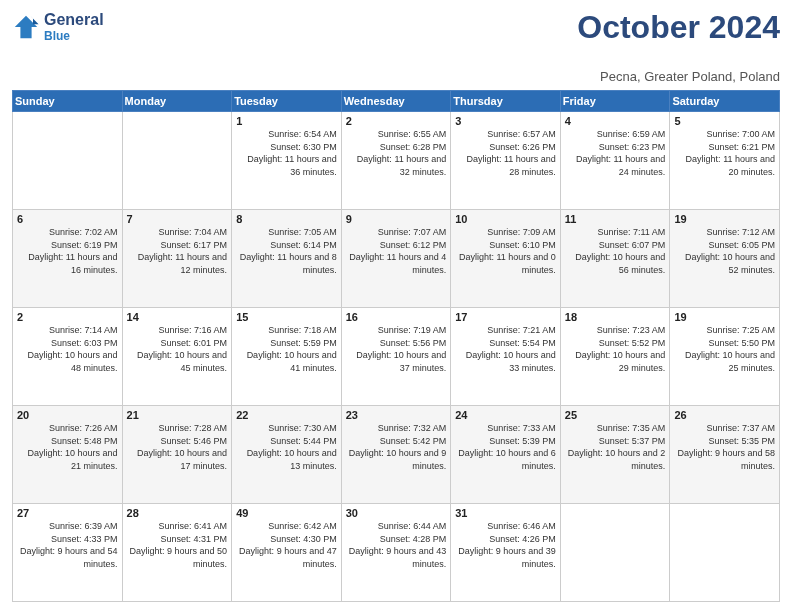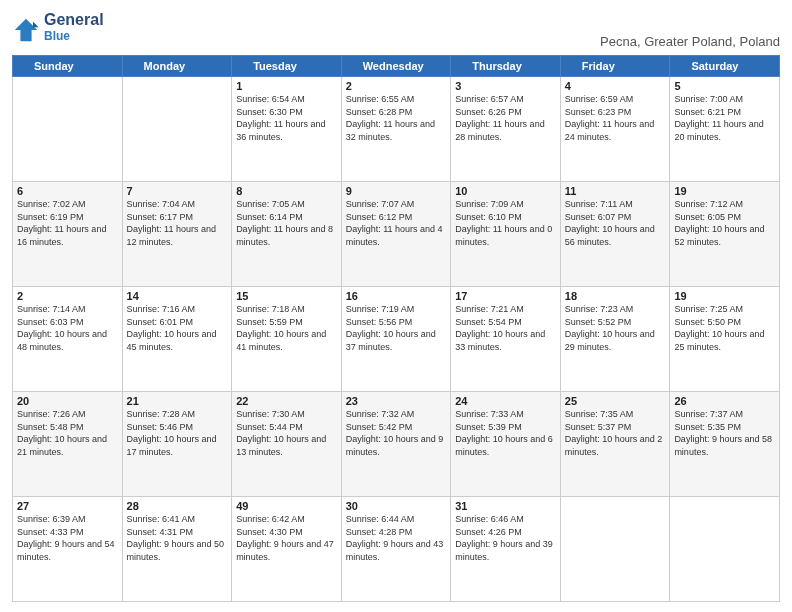--- a/index.html
+++ b/index.html
@@ -18,21 +18,21 @@
       flex-direction: column;
     }
     .header {
       display: flex;
       justify-content: space-between;
       align-items: flex-start;
       margin-bottom: 6px;
     }
     .logo {
       display: flex;
-      align-items: flex-end;
+      align-items: center;
       gap: 4px;
     }
     .logo-icon {
       width: 28px;
       height: 28px;
     }
     .title-block {
       text-align: right;
     }
     .month-title {
@@ -49,21 +49,21 @@
     table {
       width: 100%;
       border-collapse: collapse;
       flex: 1;
     }
     thead th {
       background: #2c6db5;
       color: #fff;
       font-size: 11px;
       font-weight: bold;
-      padding: 4px 21px;
+      padding: 4px 2px;
       text-align: left;
       border: 1px solid #4a80c0;
     }
     tbody td {
       vertical-align: top;
       border: 1px solid #ccc;
       padding: 3px 4px;
       font-size: 9.5px;
       color: #333;
       background: #fff;
@@ -77,20 +77,21 @@
       font-weight: bold;
       font-size: 11px;
       color: #222;
       display: block;
       margin-bottom: 1px;
     }
     .day-info {
       font-size: 9px;
       color: #333;
       line-height: 1.4;
+      text-align: right;
     }
     .empty {
       background: #fff !important;
     }
   </style>
 </head>
 <body>
 
 <div class="page">
   <div class="header">
@@ -98,20 +99,21 @@
       <svg class="logo-icon" viewBox="0 0 40 40">
         <polygon points="20,4 36,20 28,20 28,36 12,36 12,20 4,20" fill="#2c7cc1"></polygon>
         <polygon points="26,4 38,16 30,16 30,8" fill="#1a5a9a"></polygon>
       </svg>
       <div>
         <div style="font-size:16px;font-weight:bold;color:#2c4a7c;line-height:1.2">General</div>
         <div style="font-size:12px;font-weight:bold;color:#2c7cc1;line-height:1.2">Blue</div>
       </div>
     </div>
     <div class="title-block">
+      <div class="month-title">October 2024</div>
       <div class="subtitle">Pecna, Greater Poland, Poland</div>
     </div>
   </div>
 
   <table>
     <thead>
       <tr>
       <th>Sunday</th>
           <th>Monday</th>
           <th>Tuesday</th>

